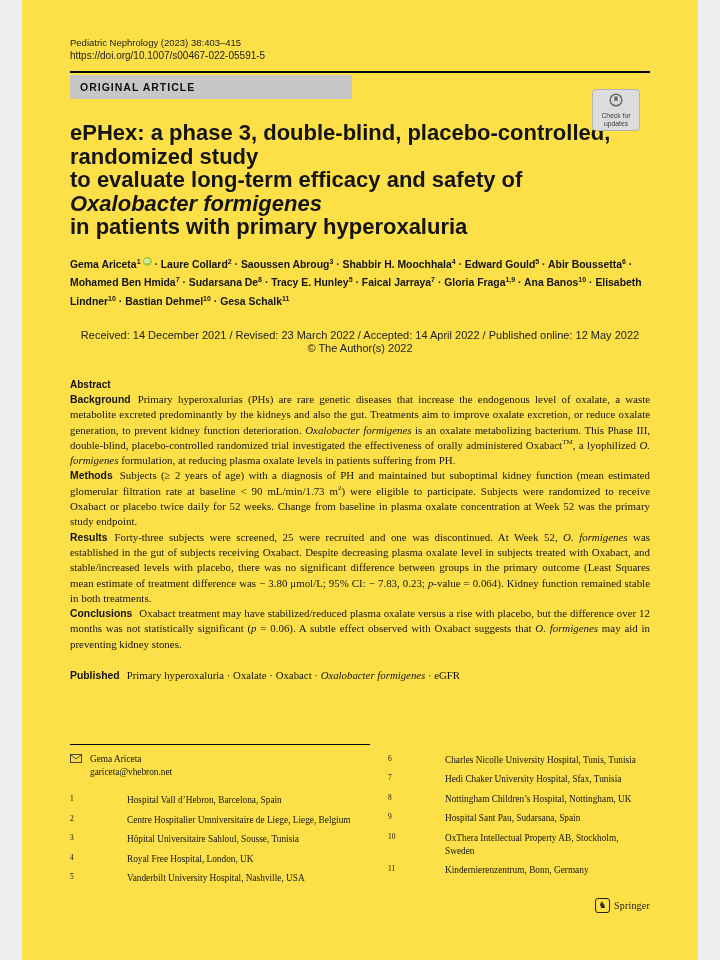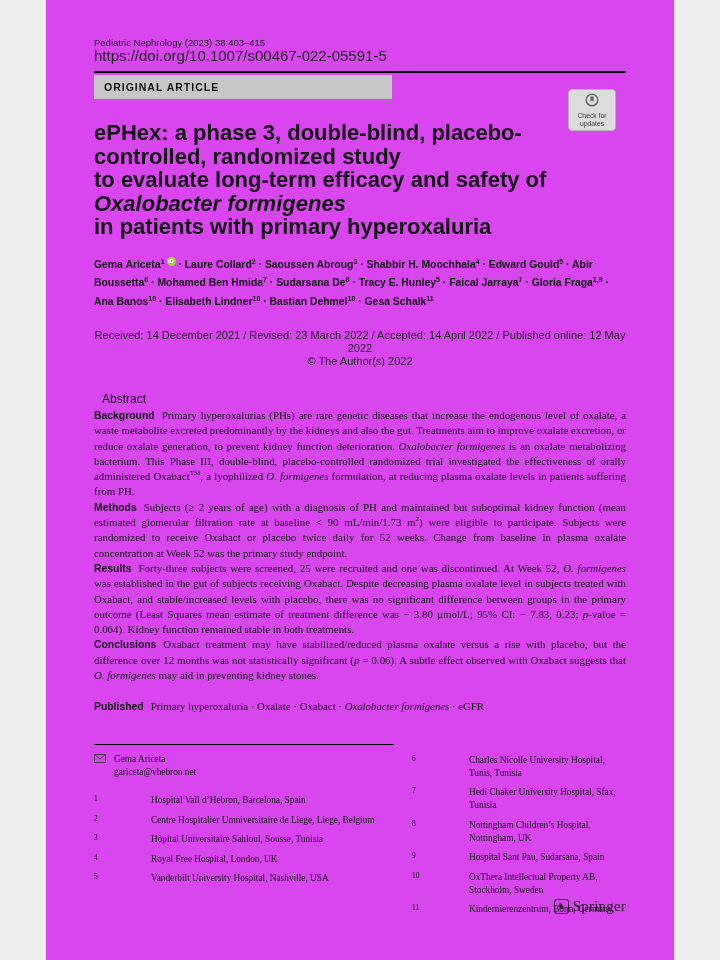--- a/index.html
+++ b/index.html
@@ -1,48 +1,48 @@
 <!DOCTYPE html>
 <html><head>
 <meta charset="utf-8">
 <style>
   html,body{margin:0;padding:0;background:#eee;}
-  .page{position:relative;width:628px;height:960px;margin:0 auto;background:#d946ef;
+  .page{position:relative;width:676px;height:960px;margin:0 auto;background:#fde047;
         font-family:"Liberation Sans",sans-serif;color:#111;overflow:hidden;}
   .content{padding:36px 48px 0 48px;}
 
   .journal-line{font-size:9.5px;line-height:13px;color:#222;}
-  .doi-line{font-size:15px;line-height:13px;color:#222;}
+  .doi-line{font-size:10px;line-height:13px;color:#222;}
 
   .top-rule{margin-top:9px;border-top:2px solid #000;height:0;}
 
   .type-row{position:relative;margin-top:2px;}
   .article-type-bar{display:inline-block;background:#c7c7c7;color:#111;
       font-size:10.5px;font-weight:bold;letter-spacing:1px;
-      padding:6px 16px 6px 10px;width:272px;}
+      padding:6px 0 6px 10px;width:272px;}
 
   .check-badge{position:absolute;top:14px;right:10px;width:46px;height:40px;
       background:#dcdcdc;border:1px solid #b3b3b3;border-radius:4px;
       display:flex;flex-direction:column;align-items:center;justify-content:center;
       gap:1px;cursor:pointer;}
   .check-badge .txt{font-size:6.8px;line-height:7.5px;color:#3c3c3c;text-align:center;}
 
   .title{margin:22px 0 0 0;font-size:22px;line-height:23.5px;font-weight:bold;color:#141414;}
   .title .it{font-style:italic;}
 
   .authors{margin-top:17px;font-size:10.4px;line-height:18.5px;font-weight:bold;color:#141414;}
   .authors sup{font-size:7px;line-height:0;}
   .authors .sep{font-weight:bold;}
   .orcid{display:inline-block;width:9px;height:9px;border-radius:50%;
       background:#A6CE39;color:#fff;font-size:5.5px;line-height:9px;text-align:center;
       font-weight:bold;vertical-align:super;margin-left:2px;cursor:pointer;}
 
   .meta{margin-top:18px;font-size:11px;line-height:13px;color:#222;text-align:center;}
 
-  .abstract-heading{margin:24px 0 2px 8px;font-size:12px;font-weight:normal;}
+  .abstract-heading{margin:24px 0 2px 0;font-size:10px;font-weight:bold;}
   .abs-p{margin:0;font-family:"Liberation Serif",serif;font-size:10.9px;
       line-height:15.3px;text-align:justify;color:#141414;}
   .abs-label{font-family:"Liberation Sans",sans-serif;font-weight:bold;
       font-size:10.4px;margin-right:7px;}
   .abs-p .it{font-style:italic;}
   .abs-p sup{font-size:65%;line-height:0;}
 
   .keywords{margin-top:16px;font-family:"Liberation Serif",serif;font-size:10.8px;
       line-height:14px;color:#141414;}
   .keywords .abs-label{margin-right:7px;}
@@ -58,21 +58,21 @@
   .corr-email{display:block;cursor:pointer;}
   .affil{display:flex;margin-bottom:6.5px;}
   .affil-num{width:20px;flex:0 0 20px;font-size:7.5px;position:relative;top:-2px;}
   .affil-text{flex:1;padding-left:37px;}
 
   .footer-logo{position:absolute;top:898px;right:48px;display:flex;align-items:center;
       gap:4px;}
   .logo-mark{display:inline-flex;width:13px;height:13px;border:1.2px solid #222;
       border-radius:3px;align-items:center;justify-content:center;font-size:9px;
       line-height:9px;color:#222;}
-  .logo-text{font-family:"Liberation Serif",serif;font-size:15px;color:#1a1a1a;
+  .logo-text{font-family:"Liberation Serif",serif;font-size:10px;color:#1a1a1a;
       letter-spacing:0.2px;}
 </style>
 </head>
 <body>
 
 <div class="page">
   <div class="content">
 
     <div class="journal-line">Pediatric Nephrology (2023) 38:403–415</div>
     <div class="doi-line">https://doi.org/10.1007/s00467-022-05591-5</div>

